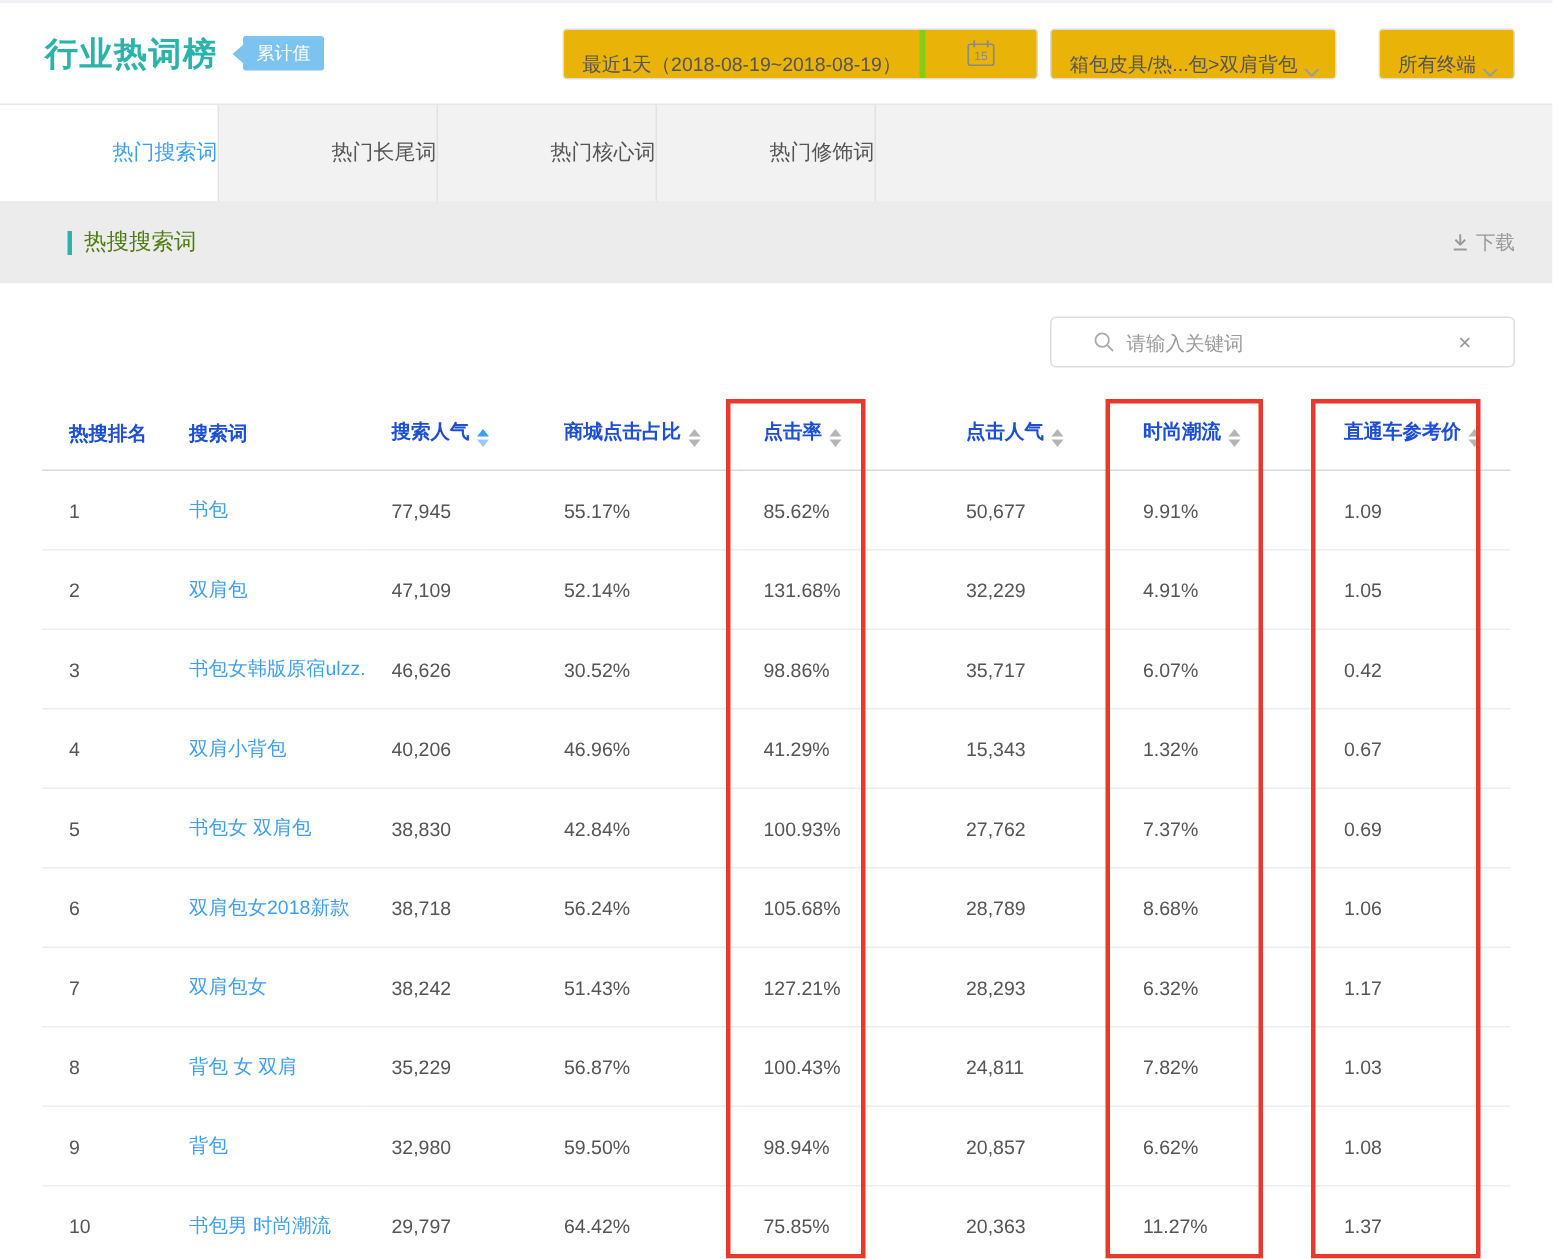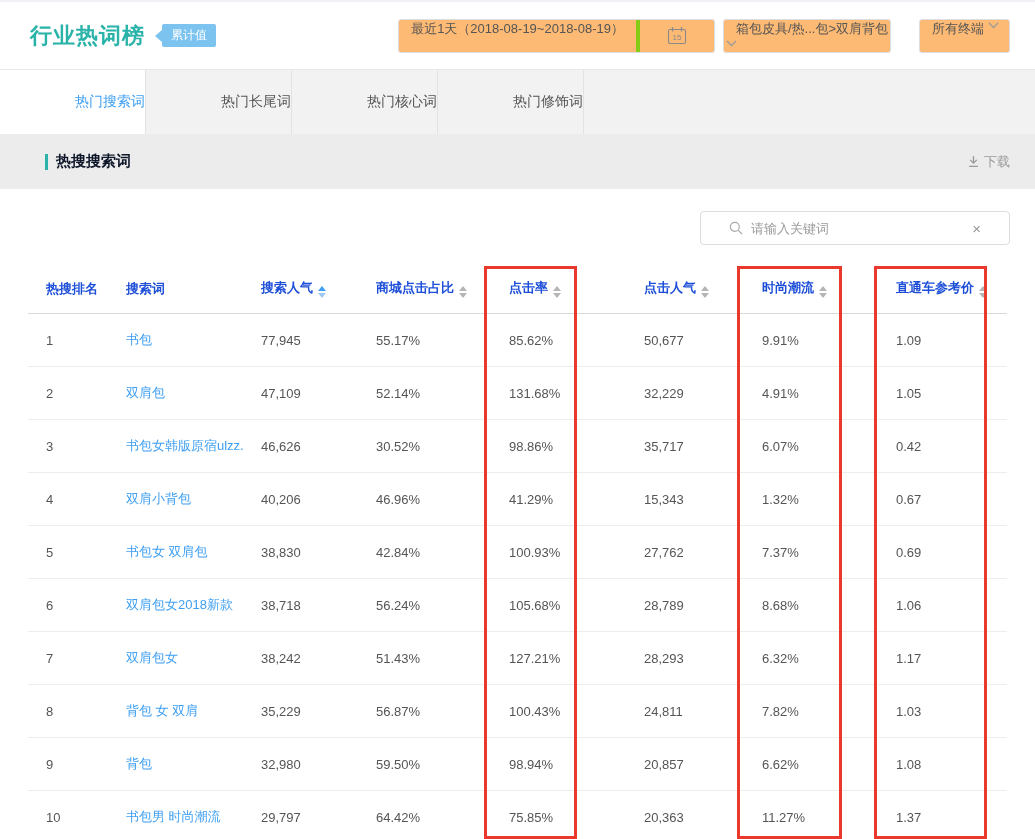--- a/index.html
+++ b/index.html
@@ -11,38 +11,38 @@
   }
   
   .hdr { height:68px; display:flex; align-items:center; padding:0 25px 0 30px;
          background:#fff; border-bottom:1px solid #e8e8e8; }
   .title { font-size:22px; font-weight:bold; color:#2ab3a9; letter-spacing:1px; }
   .badge-wrap { display:flex; align-items:center; margin-left:10px;font-family:Liberation Mono, monospace; }
   .badge-arrow { width:0; height:0; border-top:6px solid transparent;
                  border-bottom:6px solid transparent; border-right:7px solid #7cc3f0; }
   .badge { background:#7cc3f0; color:#fff; font-size:12px; padding:3px 9px; border-radius:2px; }
   .hdr-controls { margin-left:auto; display:flex; align-items:center; }
-  .ctl { display:flex; align-items:flex-start; height:34px; border:1px solid #ddd;
-         border-radius:3px; background:#fdba74; font-size:13px; color:#555; cursor:pointer; }
+  .ctl { display:flex; align-items:flex-end; height:34px; border:1px solid #ddd;
+         border-radius:3px; background:#eab308; font-size:13px; color:#555; cursor:pointer; }
   .ctl-text { padding:0 12px; white-space:nowrap; }
   .cal-seg { height:100%; display:flex; align-items:center; padding:0 27px;
              border-left:4px solid #84cc16; }
   .chev { margin:2px 10px 0 2px; display:inline-block; }
-  .gap8 { margin-left:8px;flex-direction:column; } .gap28 { margin-left:28px; }
+  .gap8 { margin-left:8px; } .gap28 { margin-left:28px; }
   
   .tabs { display:flex; height:64px; background:#f2f2f2; }
   .tab { width:146px; display:flex; align-items:center; justify-content:flex-end;
          font-size:14px; color:#555; background:#f2f2f2; border-right:1px solid #e2e2e2;
          cursor:pointer; }
   .tab.active { background:#fff; color:#3e9ff2; }
   .tab-filler { flex:1; background:#f2f2f2; }
   
   .strip { height:55px; background:#ececec; display:flex; align-items:center;
            padding:0 25px 0 45px; }
-  .strip-title { display:flex; align-items:center; font-size:15px; font-weight:bold; color:#0f172a; }
+  .strip-title { display:flex; align-items:center; font-size:15px; font-weight:normal; color:#4d7c0f; }
   .strip-title::before { content:""; display:inline-block; width:3px; height:16px;
                          background:#2ab3a9; margin-right:8px; }
   .download { margin-left:auto; display:flex; align-items:center; gap:4px;
               font-size:13px; color:#999; cursor:pointer; }
   
   .content { background:#fff; }
   .search-row { display:flex; justify-content:flex-end; padding:22px 25px 0 0; }
   .searchbox { width:310px; height:34px; border:1px solid #ddd; border-radius:4px;
                display:flex; align-items:center; padding:0 28px; background:#fff; }
   .searchbox input { border:none; outline:none; flex:1; font-size:13px; color:#555;

